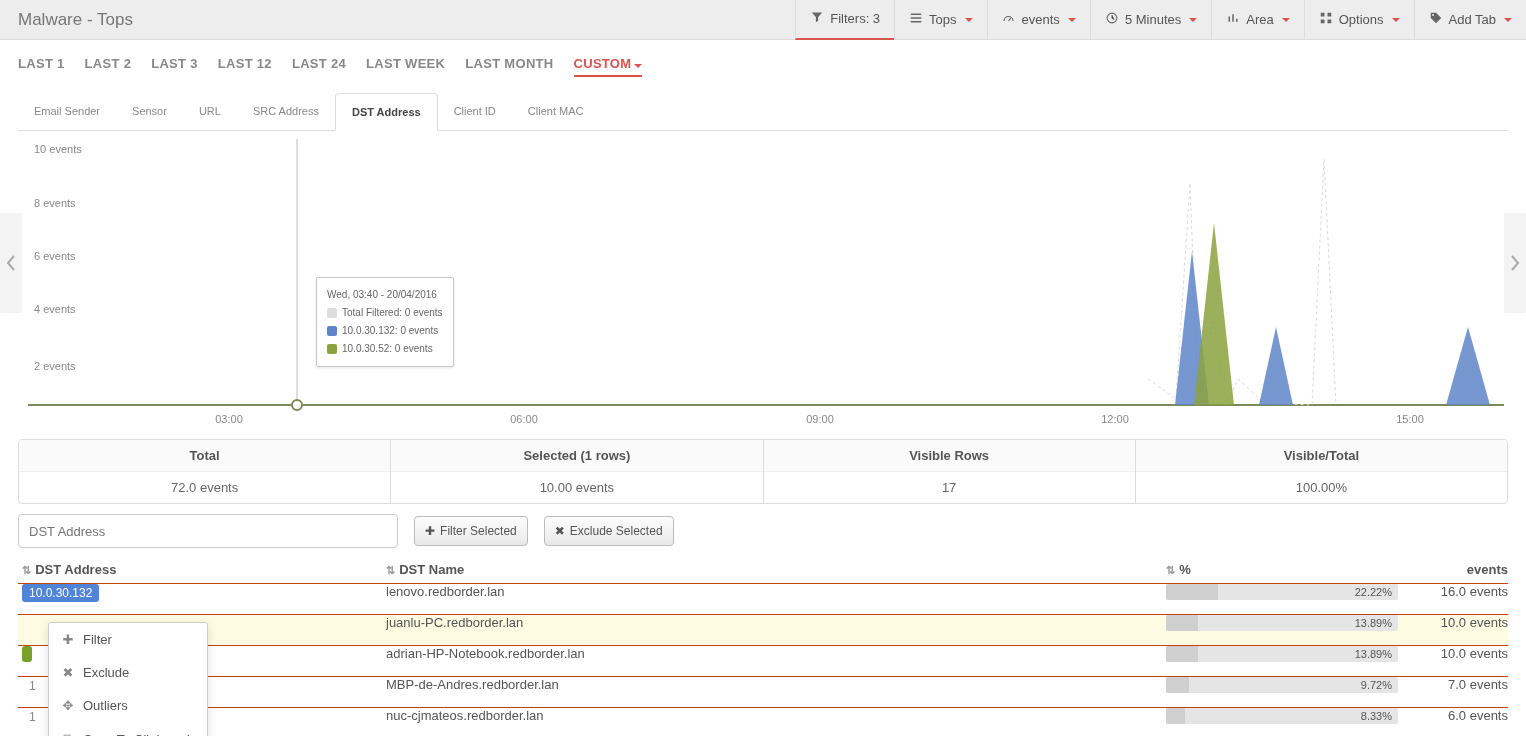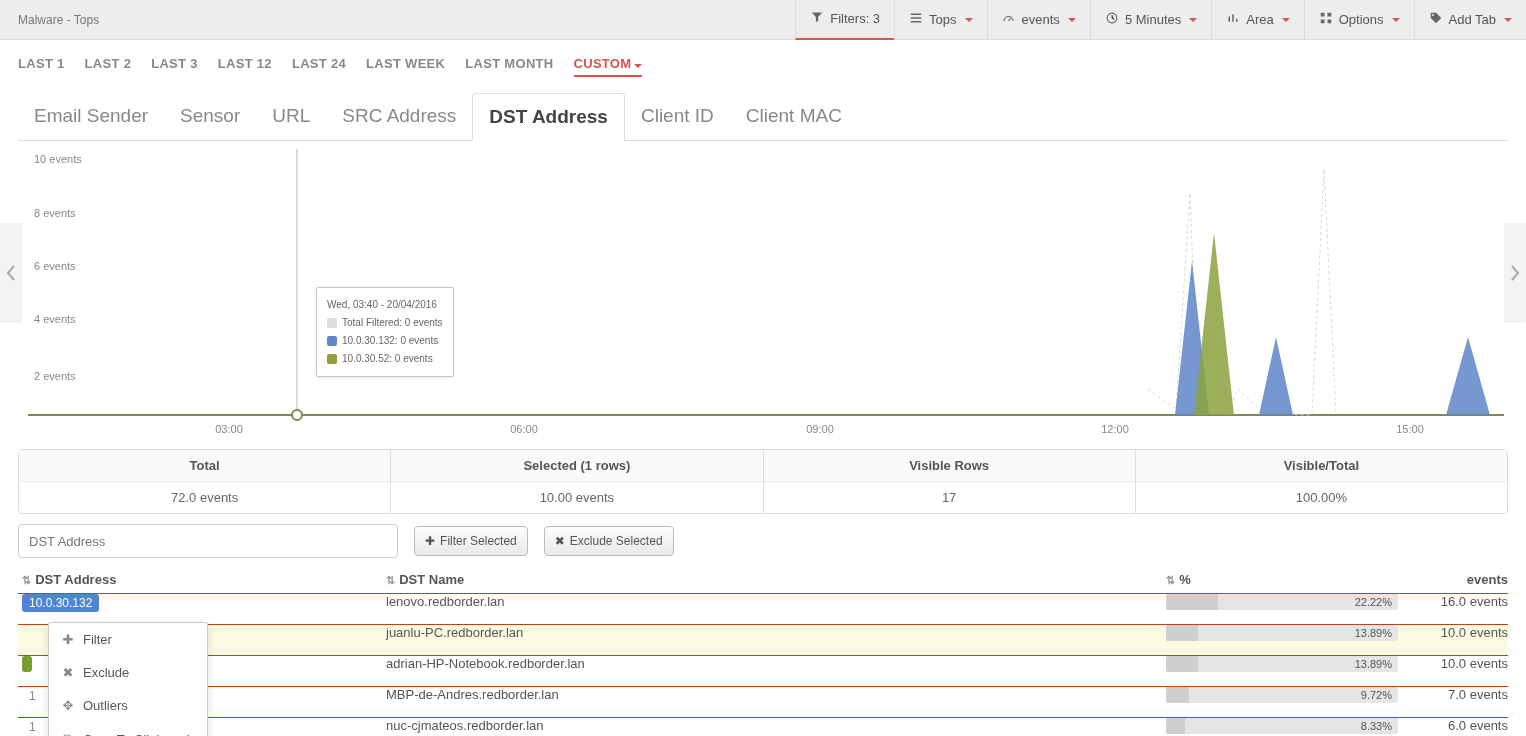--- a/index.html
+++ b/index.html
@@ -1,32 +1,32 @@
 <!DOCTYPE html>
 <html><head>
 <meta charset="utf-8">
 <style>
   * { box-sizing: border-box; margin: 0; padding: 0; }
   body { font-family: -apple-system, "Helvetica Neue", Arial, sans-serif; font-size: 13px; color: #444; background: #fff; width: 1526px; }
   .topbar { display: flex; align-items: center; background: #ededed; border-bottom: 1px solid #ddd; height: 40px; }
-  .topbar-title { padding: 0 18px; color: #777; font-size: 12px; }
+  .topbar-title { padding: 0 18px; color: #777; font-size: 17px; }
   .topbar-spacer { flex: 1; }
   .topbar-btn { display: flex; align-items: center; height: 40px; padding: 0 14px; border-left: 1px solid #ddd; color: #555; font-size: 13px; cursor: pointer; gap: 6px; }
   .topbar-btn.active { border-bottom: 2px solid #d9534f; }
   .topbar-btn .caret { margin-left: 2px; }
   .caret { display: inline-block; width: 0; height: 0; border-left: 4px solid transparent; border-right: 4px solid transparent; border-top: 4px solid #d9534f; }
   .icon { display: inline-block; width: 14px; text-align: center; color: #666; }
 
   .rangebar { display: flex; gap: 20px; padding: 16px 18px 10px; font-size: 13px; }
   .rangebar a { color: #888; font-weight: 600; letter-spacing: 0.3px; cursor: pointer; }
   .rangebar a.active { color: #d9534f; border-bottom: 2px solid #d9534f; padding-bottom: 4px; }
   .rangebar .caret { border-top-color: #d9534f; margin-left: 3px; }
 
   .tabsbar { display: flex; margin: 6px 18px 0; border-bottom: 1px solid #ddd; }
-  .tabsbar .tab { padding: 12px 16px; color: #888; cursor: pointer; font-size: 19px; }
+  .tabsbar .tab { padding: 12px 16px; color: #888; cursor: pointer; font-size: 11px; }
   .tabsbar .tab.active { color: #444; font-weight: 700; border: 1px solid #ddd; border-bottom: 1px solid #fff; border-radius: 4px 4px 0 0; margin-bottom: -1px; background: #fff; }
 
   .chart-wrap { position: relative; margin: 8px 18px 0; height: 294px; }
   .chart-svg { position: absolute; left: 0; top: 0; }
   .side-arrow { position: absolute; top: 74px; width: 22px; height: 100px; background: #f3f3f3; border-radius: 2px; display: flex; align-items: center; justify-content: center; color: #aaa; cursor: pointer; font-size: 16px; }
   .side-arrow.left { left: -18px; }
   .side-arrow.right { right: -18px; }
 
   .tooltip-box { position: absolute; left: 298px; top: 138px; background: #fff; border: 1px solid #c8c8c8; border-radius: 2px; padding: 8px 10px; font-size: 10px; color: #666; line-height: 18px; box-shadow: 0 1px 3px rgba(0,0,0,.1); }
   .tooltip-box .swatch { display: inline-block; width: 10px; height: 10px; border-radius: 2px; margin-right: 5px; vertical-align: middle; }

